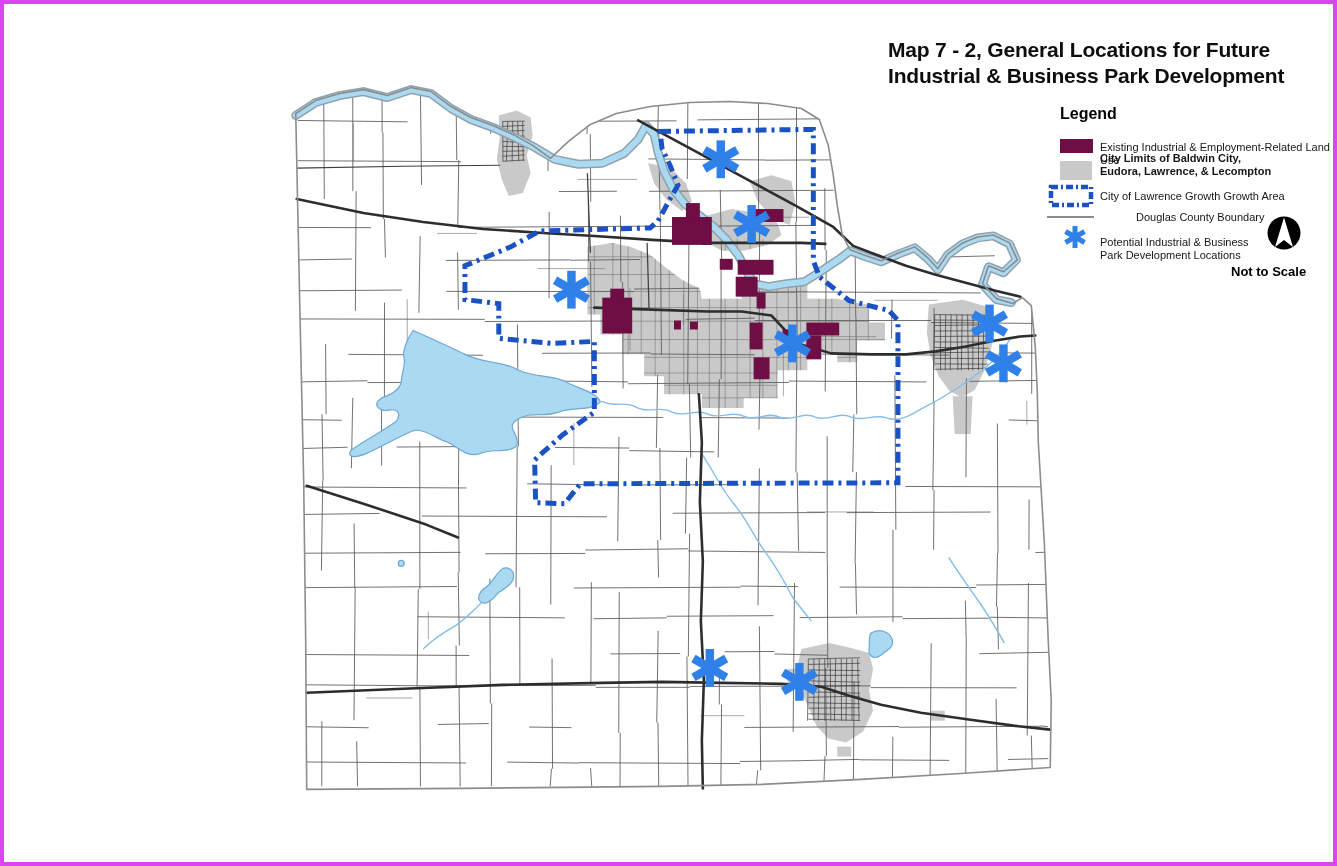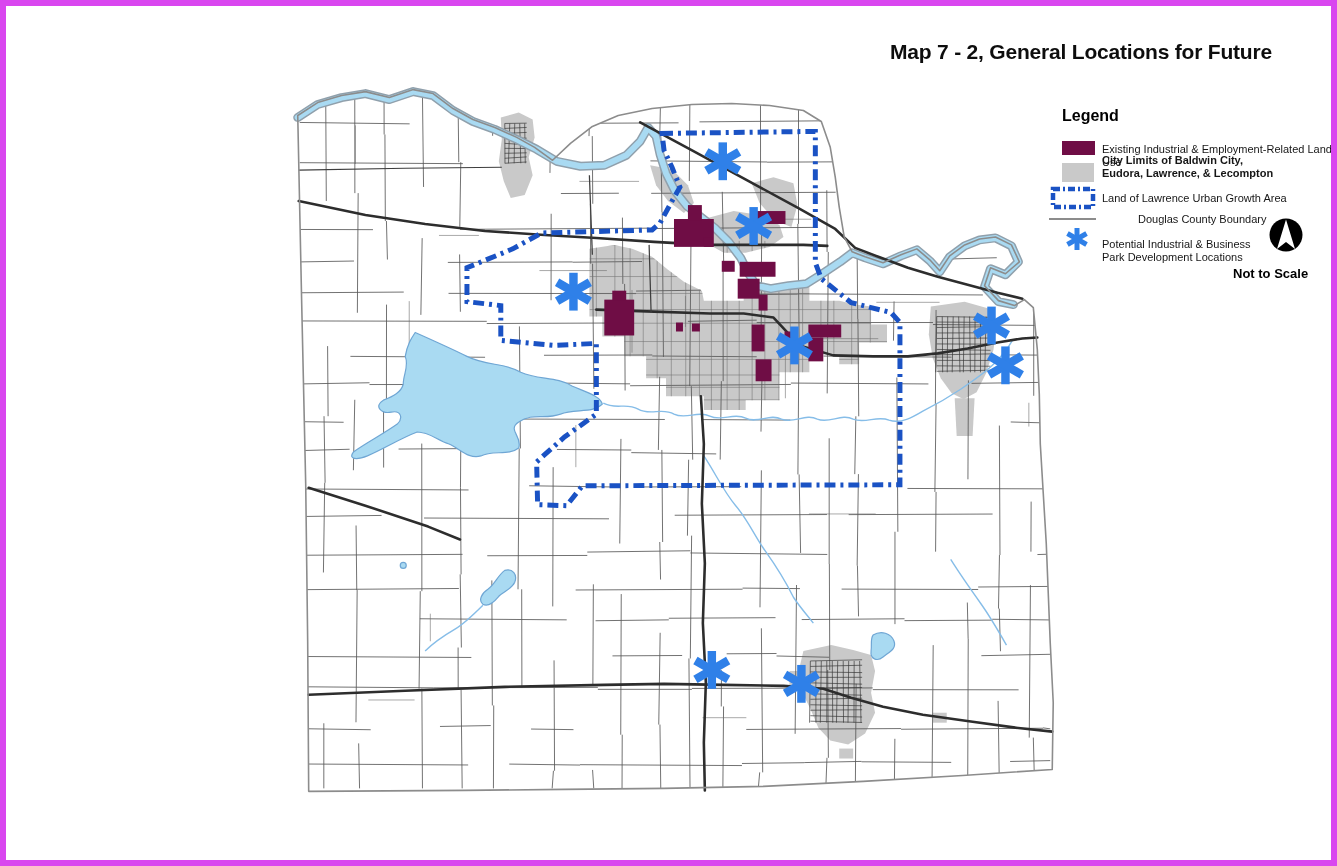--- a/index.html
+++ b/index.html
@@ -1,20 +1,20 @@
 <!DOCTYPE html>
 <html style="--industrial: #6F0D45; --city-limits: #C9C9C9; --growth-area: #1A52C4; --county-boundary: #8C8C8C; --marker: #2F80E8; --water-fill: #A9DAF2; --water-edge: #6FA6D4; --road-major: #2D2D2D; --road-minor: #585858;"><head>
 <meta charset="utf-8">
 <style>
   html,body{margin:0;padding:0;background:#fff;}
   .page{
     position:relative;
     width:1337px;height:866px;
     box-sizing:border-box;
-    border:6px solid #d946ef;
+    border:4px solid #d946ef;
     background:#fff;
     font-family:"Liberation Sans","DejaVu Sans",sans-serif;
     overflow:hidden;
     padding-left:36px;
   }
   #map-svg{position:absolute;left:0;top:0;width:1333px;height:862px;}
 
   
   .county-fill{fill:#ffffff;stroke:none;}
   .county-stroke{fill:none;stroke:var(--county-boundary,#8c8c8c);stroke-width:1.6;stroke-linejoin:round;}
@@ -197,38 +197,39 @@
         <g class="dev-marker" transform="translate(798,681)">
           <line y1="-19" y2="19"></line>
           <line y1="-19" y2="19" transform="rotate(60)"></line>
           <line y1="-19" y2="19" transform="rotate(120)"></line>
         </g>
       </g>
   </svg>
 
   <div class="map-title">
     <div>Map 7 - 2, General Locations for Future</div>
+    <div>Industrial &amp; Business Park Development</div>
   </div>
 
   <div class="legend">
     <div class="legend-heading">Legend</div>
 
     <span class="sw sw-industrial"></span>
     <div class="legend-label lbl-1">Existing Industrial &amp; Employment-Related Land Use</div>
 
     <span class="sw sw-city"></span>
     <div class="legend-label lbl-2">City Limits of Baldwin City,
 Eudora, Lawrence, &amp; Lecompton</div>
 
     <span class="sw sw-growth">
       <svg width="46" height="24" viewBox="0 0 46 24">
         <rect x="3" y="3" width="40" height="18" fill="none" stroke="var(--growth-area,#1a52c4)" stroke-width="4.5" stroke-dasharray="7 3 2 3"></rect>
       </svg>
     </span>
-    <div class="legend-label lbl-3">Land of Lawrence Urban Growth Area</div>
+    <div class="legend-label lbl-3">City of Lawrence Growth Growth Area</div>
 
     <span class="sw sw-countyline"></span>
     <div class="legend-label lbl-4">Douglas County Boundary</div>
 
     <span class="sw sw-marker">
       <svg width="28" height="28" viewBox="-14 -14 28 28">
         <g>
           <line y1="-11" y2="11"></line>
           <line y1="-11" y2="11" transform="rotate(60)"></line>
           <line y1="-11" y2="11" transform="rotate(120)"></line>

